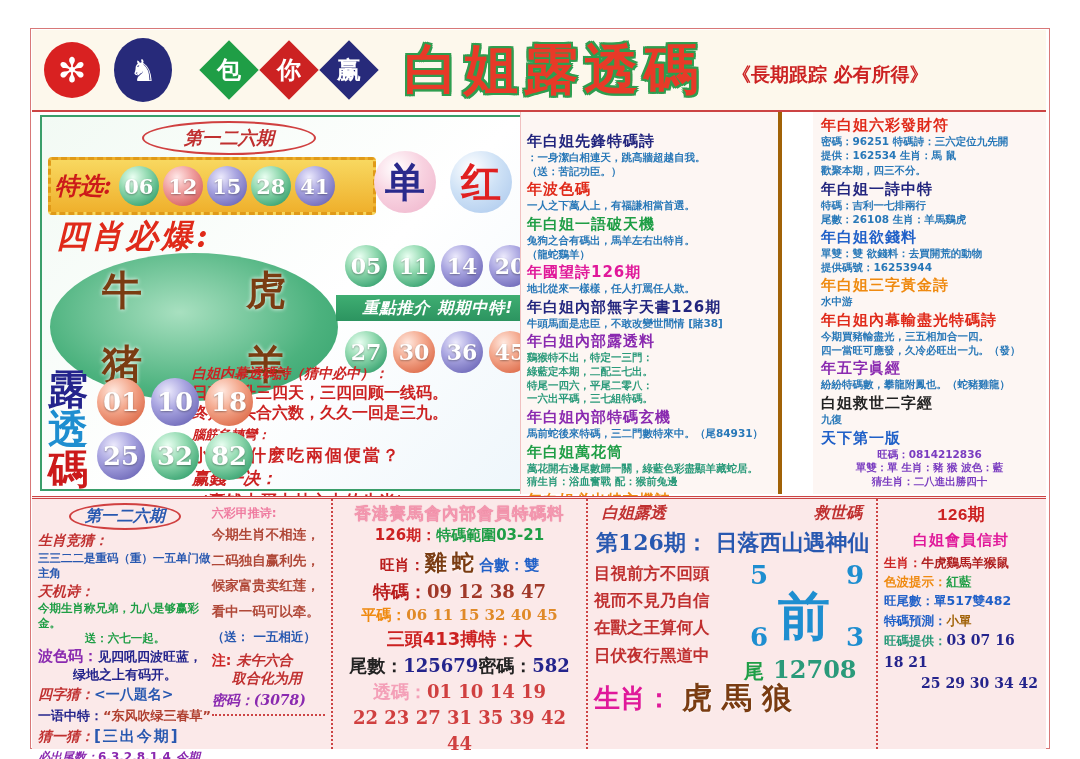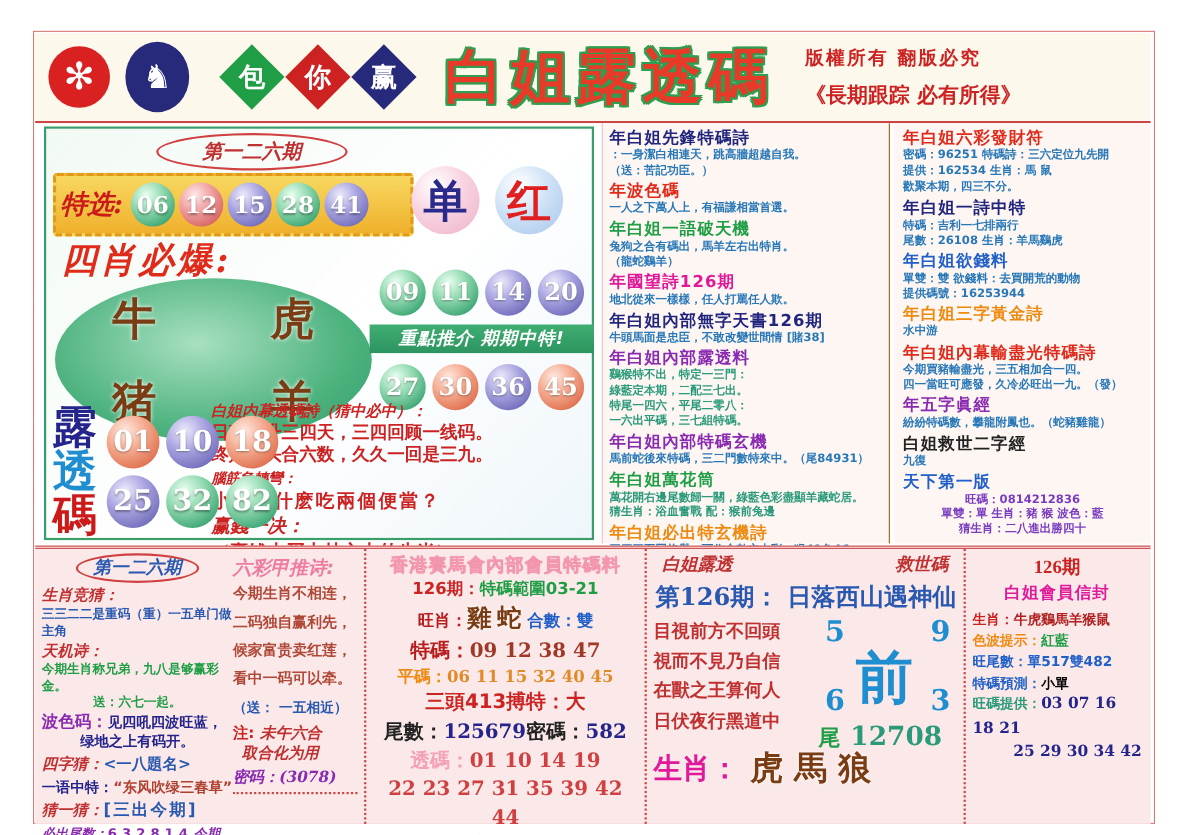--- a/index.html
+++ b/index.html
@@ -64,22 +64,22 @@
   .brainq{font-size:17px;font-weight:bold;letter-spacing:2px;font-family:"DejaVu Serif",serif;}
   .winlab{font-size:17px;font-weight:bold;font-style:italic;font-family:"DejaVu Serif",serif;}
   .winnote{font-size:17px;font-weight:bold;}
   .lublk{position:absolute;left:6px;top:252px;display:flex;align-items:center;}
   .luchars{display:flex;flex-direction:column;margin-right:6px;}
   .luchars span{font-size:40px;font-weight:bold;line-height:1.0;font-family:"DejaVu Serif",serif;}
   .lc0{color:#24248c;} .lc1{color:#1e8ed0;} .lc2{color:#cc1a1a;}
   .lugrid{display:flex;flex-direction:column;}
   .lurow{display:flex;}
   
-  .mcol{position:absolute;left:515px;top:0;width:262px;height:382px;background:#fdf6f3;
-        border-left:1px solid #f0c0c0;border-right:1px solid #a16207;padding:4px 6px;box-sizing:border-box;}
+  .mcol{position:absolute;left:488px;top:0;width:262px;height:382px;background:#fdf6f3;
+        border-left:1px solid #f0c0c0;border-right:4px solid #a16207;padding:20px 6px;box-sizing:border-box;}
   .rcol{position:absolute;left:781px;top:0;width:233px;height:382px;background:#fdf6f3;padding:4px 8px;box-sizing:border-box;}
   .sec{margin-bottom:2px;}
   .st{font-weight:bold;font-size:15px;letter-spacing:1px;}
   .sl{font-size:10.5px;font-weight:bold;color:#2878b8;line-height:1.3;}
   .c-navy{color:#22257e;} .c-red{color:#e02a1a;} .c-green{color:#1f9e46;} .c-mag{color:#e0189a;}
   .c-purp{color:#8a2ab0;} .c-orange{color:#ef8a10;} .c-blue{color:#2060c8;} .c-black{color:#222;}
   .lines-teal .sl{color:#2a9a7a;} .lines-purp .sl{color:#7a3cc0;text-align:center;}
   
   .bot{position:absolute;left:1px;top:467px;width:1014px;height:250px;background:#fbe9e9;
        border-top:3px double #cc4444;display:flex;}
@@ -95,21 +95,21 @@
   .p1grid{display:flex;}
   .p1l{width:178px;}
   .p1r{width:116px;padding-top:2px;}
   .v-bl{color:#2858b0;font-size:11.5px;font-weight:bold;}
   .v-gr{color:#1f9e46;font-size:11.5px;font-weight:bold;}
   .v-pu{color:#8a2ab0;font-size:12px;font-weight:bold;}
   .v-nv{color:#24248c;font-size:13px;font-weight:bold;}
   .v-dr{color:#b04030;font-size:13px;font-weight:bold;}
   .poem6{color:#b04838;font-size:13.5px;font-weight:bold;line-height:1.9;font-family:"DejaVu Serif",serif;}
   .pnote{color:#2858b0;font-size:12.5px;font-weight:bold;margin-top:4px;}
-  .p1pink{color:#ef7ba0;font-weight:bold;font-size:17px;font-style:italic;}
+  .p1pink{color:#ef7ba0;font-weight:bold;font-size:12px;}
   .zhu{color:#cc2222;font-weight:bold;font-size:14px;}
   .mima1{color:#8a2ab0;font-weight:bold;font-style:italic;font-size:14px;font-family:"DejaVu Serif",serif;}
   .dotline{border-top:2px dotted #cc4444;margin-top:4px;}
   .p2hdr{color:#f498b0;font-weight:bold;font-size:16.5px;letter-spacing:1px;
          text-shadow:0 0 1px #e06080;}
   .p2l{line-height:1.45;font-weight:bold;}
   .lab-red{color:#cc2222;} .lab-mag{color:#b91c1c;} .lab-org{color:#ef8a10;} .lab-blue{color:#2060c8;}
   .lab-pink{color:#f4a0b8;} .lab-blk{color:#222;} .lab-teal{color:#2a9a7a;}
   .num-dr{color:#a03828;font-family:"DejaVu Serif",serif;} .num-or{color:#e08a28;font-family:"DejaVu Serif",serif;}
   .num-nv{color:#24248c;font-family:"DejaVu Serif",serif;} .num-rd{color:#d04040;font-family:"DejaVu Serif",serif;}
@@ -123,22 +123,22 @@
           font-size:26px;font-family:"DejaVu Serif",serif;}
   .p3nums .qian{position:absolute;left:34px;top:22px;font-size:52px;color:#1e8ed0;}
   .n-tl{position:absolute;left:6px;top:0;} .n-tr{position:absolute;right:6px;top:0;}
   .n-bl{position:absolute;left:6px;top:62px;} .n-br{position:absolute;right:6px;top:62px;}
   .weirow{margin-top:2px;font-weight:bold;}
   .weilab{color:#1f9e46;font-size:20px;} .weinum{color:#2a9a7a;font-size:24px;font-family:"DejaVu Serif",serif;}
   .p3sx{margin-top:6px;display:flex;align-items:center;}
   .p3sxlab{color:#e0189a;font-weight:bold;font-size:26px;font-family:"DejaVu Serif",serif;}
   .p3animal{color:#7a3c12;font-size:30px;font-weight:bold;margin-left:10px;text-shadow:0 0 3px #fff;}
   .p4{line-height:1.55;font-weight:bold;font-size:12.5px;}
-  .p4issue{color:#cc2222;font-size:17px;text-align:center;font-family:Liberation Serif, serif;}
-  .p4title{color:#e0189a;font-size:15px;text-align:center;letter-spacing:1px;font-family:Liberation Mono, monospace;}
+  .p4issue{color:#cc2222;font-size:17px;text-align:center;font-family:Liberation Mono, monospace;}
+  .p4title{color:#e0189a;font-size:15px;text-align:center;letter-spacing:1px;}
   .p4nums{color:#24248c;font-size:14px;font-family:"DejaVu Serif",serif;}
 </style>
 </head>
 <body>
 
 <div class="page">
 <div class="outer">
 
   <div class="hdr">
     <div class="flag">✻</div>
@@ -149,21 +149,20 @@
           </div>
       <div class="dia d1">
             <span>你</span>
           </div>
       <div class="dia d2">
             <span>赢</span>
           </div>
     </div>
     <div class="title">白姐露透碼</div>
     <div class="hdr-right">
-      <div class="l1">版權所有 翻版必究</div>
       <div class="l2">《長期跟踪 必有所得》</div>
     </div>
   </div>
 
   <div class="main">
 
     <div class="lpanel">
       <div class="oval">第一二六期</div>
       <div class="gold">
         <span class="texlab">特选:</span>
@@ -178,21 +177,21 @@
       <div class="bigball danball">单</div>
       <div class="bigball hongball">红</div>
       <div class="sixiao">四肖必爆:</div>
       <div class="ellipse">
         <span class="animal">牛</span>
         <span class="animal">虎</span>
         <span class="animal">猪</span>
         <span class="animal">羊</span>
       </div>
       <div class="brow" style="top:128px">
-            <span class="ball s42 g">09</span>
+            <span class="ball s42 g">05</span>
             <span class="ball s42 g">11</span>
             <span class="ball s42 b">14</span>
             <span class="ball s42 b">20</span>
           </div>
       <div class="grnban">重點推介 期期中特!</div>
       <div class="brow" style="top:214px">
             <span class="ball s42 g">27</span>
             <span class="ball s42 o">30</span>
             <span class="ball s42 b">36</span>
             <span class="ball s42 o">45</span>
@@ -377,21 +376,21 @@
         <div class="p1r">
           <div class="p1pink">六彩甲推诗:</div>
           <div>
                 <div class="poem6">今期生肖不相连，</div>
                 <div class="poem6">二码独自赢利先，</div>
                 <div class="poem6">候家富贵卖红莲，</div>
                 <div class="poem6">看中一码可以牵。</div>
               </div>
           <div class="pnote">（送： 一五相近）</div>
           <div style="margin-top:4px"><span class="zhu">注:</span> <span class="rs">未午六合</span></div>
-          <div class="rs" style="margin-left:8px">取合化为用</div>
+          <div class="rs" style="margin-left:20px">取合化为用</div>
           <div style="margin-top:2px"><span class="mima1">密码：</span><span class="mima1">(3078)</span></div>
           <div class="dotline"></div>
         </div>
       </div>
     </div>
 
     <div class="bp bp2">
       <div class="p2hdr">香港賽馬會內部會員特碼料</div>
       <div class="p2l p2size"><span class="lab-red">126期：</span><span class="lab-teal" style="color:#1f9e46">特碼範圍03-21</span></div>
       <div class="p2l p2size"><span class="lab-mag">旺肖：</span><span class="animal" style="font-size:22px">雞</span> <span class="animal" style="font-size:22px">蛇</span> <span class="lab-blue">合數：</span><span class="lab-blue">雙</span></div>
@@ -433,20 +432,20 @@
         <span class="p3animal">狼</span>
       </div>
     </div>
 
     <div class="bp bp4 p4">
       <div class="p4issue">126期</div>
       <div class="p4title">白姐會員信封</div>
       <div><span class="lab-red">生肖：</span><span style="color:#b02020">牛虎鷄馬羊猴鼠</span></div>
       <div><span class="lab-org">色波提示：</span><span style="color:#1f9e46">紅藍</span></div>
       <div><span class="lab-blue">旺尾數：</span><span style="color:#2060c8">單517雙482</span></div>
-      <div><span class="lab-blue">特碼預測：</span><span style="color:#000000">小單</span></div>
+      <div><span class="lab-blue">特碼預測：</span><span style="color:#a16207">小單</span></div>
       <div><span class="lab-teal">旺碼提供：</span><span class="p4nums">03 07 16 18 21</span></div>
       <div style="text-align:right"><span class="p4nums">25 29 30 34 42</span></div>
     </div>
   </div>
 
 </div>
 </div>
 
 </body></html>

